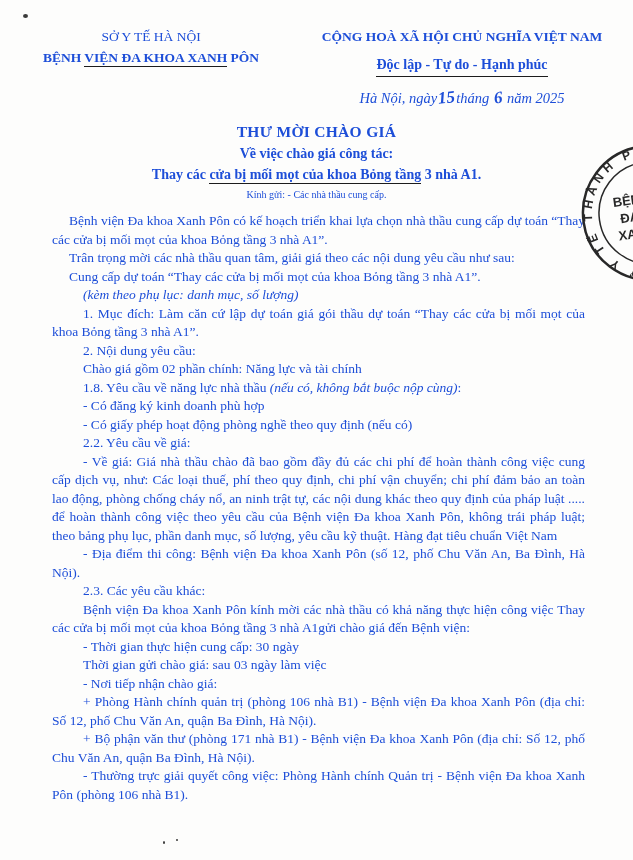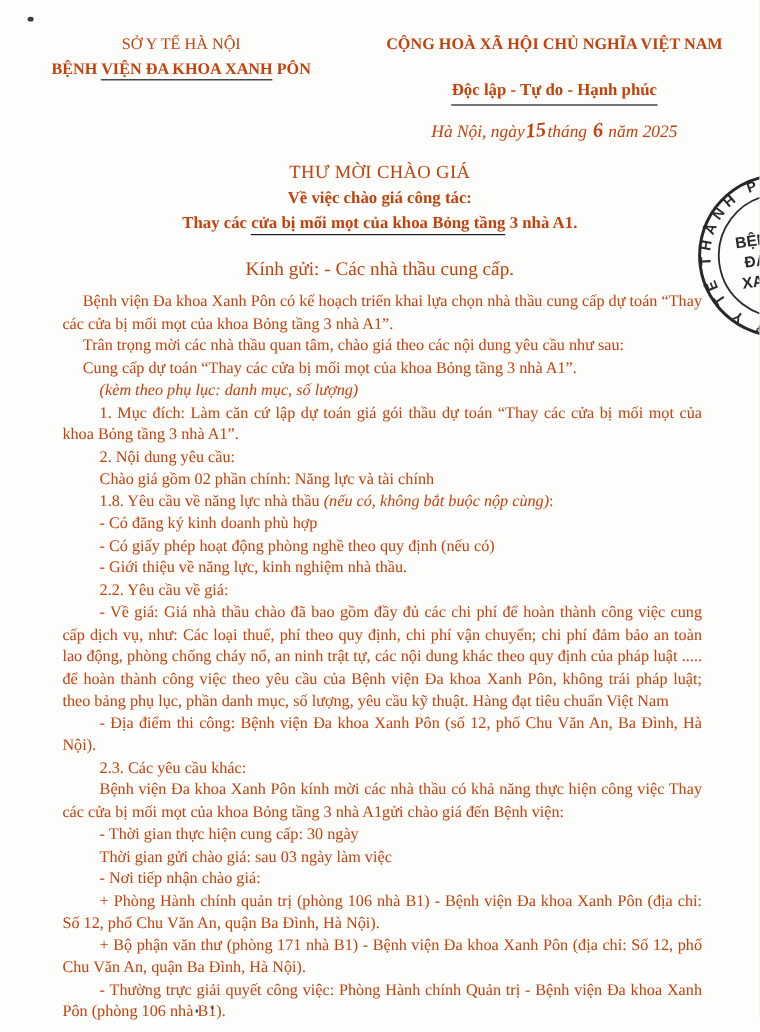--- a/index.html
+++ b/index.html
@@ -3,39 +3,39 @@
 <meta charset="utf-8">
 <style>
   html,body{margin:0;padding:0;background:#e8e8e8;}
   .page{
     position:relative;
     width:633px;height:860px;
     margin:0 auto;
     background:#fdfdfc;
     overflow:hidden;
     font-family:"Liberation Serif", serif;
-    color:#c2410c;
+    color:#1d4ed8;
   }
   
   .header{display:flex;justify-content:space-between;padding-top:26px;}
   .header-left{width:262px;margin-left:20px;text-align:center;font-size:13.5px;line-height:21px;}
   .header-right{width:330px;margin-right:6px;text-align:center;font-size:13.5px;line-height:21px;}
   .hl-line2{font-weight:bold;font-family:Liberation Serif, serif;}
   .u-part{border-bottom:1.5px solid #1c1c1c;padding-bottom:1px;}
   .hr-line1{font-weight:bold;}
-  .hr-line2{font-weight:bold;font-size:14px;margin-top:18px;}
+  .hr-line2{font-weight:bold;font-size:14px;margin-top:7px;}
   .hr-line2 .u-block{display:inline-block;border-bottom:1.5px solid #1c1c1c;padding-bottom:1px;}
   .date-line{margin-top:10px;font-style:italic;font-size:14.5px;}
   .handwritten{display:inline-block;font-size:17px;font-weight:bold;transform:rotate(-6deg);margin:0 1px;}
   
   .title-block{text-align:center;margin-top:13px;line-height:20px;}
-  .doc-title{font-weight:normal;font-size:15.5px;letter-spacing:.3px;}
+  .doc-title{font-weight:bold;font-size:15.5px;letter-spacing:.3px;}
   .doc-sub{font-weight:bold;font-size:14px;margin-top:2px;}
   .doc-subject{font-weight:bold;font-size:14px;margin-top:1px;}
-  .salutation{font-size:16px;margin-top:18px;}
+  .salutation{font-size:10px;margin-top:0;}
   
   .body-text{margin:7px 48px 0 52px;font-size:13.5px;line-height:18.5px;text-align:justify;}
   .body-text p{margin:0;}
   .ind-sm{text-indent:17px;}
   .ind-lg{text-indent:31px;}
   .b{font-weight:normal;}
   .i{font-style:italic;}
   
   .stamp{position:absolute;left:578px;top:142px;width:160px;height:160px;}
   .stamp text{font-family:"Liberation Sans", sans-serif;font-weight:bold;fill:#282828;}
@@ -68,30 +68,29 @@
 
   <div class="title-block">
     <div class="doc-title">THƯ MỜI CHÀO GIÁ</div>
     <div class="doc-sub">Về việc chào giá công tác:</div>
     <div class="doc-subject"><span>Thay các </span><span class="u-part">cửa bị mối mọt của khoa Bỏng tầng</span><span> 3 nhà A1.</span></div>
     <div class="salutation">Kính gửi: - Các nhà thầu cung cấp.</div>
   </div>
 
   <div class="body-text">
     <p class="ind-sm">Bệnh viện Đa khoa Xanh Pôn có kế hoạch triển khai lựa chọn nhà thầu cung cấp dự toán “Thay các cửa bị mối mọt của khoa Bỏng tầng 3 nhà A1”.</p>
-    <p class="ind-sm">Trân trọng mời các nhà thầu quan tâm, chào giá theo các nội dung yêu cầu như sau:</p>
+    <p class="ind-sm">Trân trọng mời các nhà thầu quan tâm, giải giá theo các nội dung yêu cầu như sau:</p>
     <p class="ind-sm">Cung cấp dự toán “Thay các cửa bị mối mọt của khoa Bỏng tầng 3 nhà A1”.</p>
     <p class="ind-lg i">(kèm theo phụ lục: danh mục, số lượng)</p>
     <p class="ind-lg"><span class="b">1. Mục đích:</span><span> Làm căn cứ lập dự toán giá gói thầu dự toán “Thay các cửa bị mối mọt của khoa Bỏng tầng 3 nhà A1”.</span></p>
     <p class="ind-lg b">2. Nội dung yêu cầu:</p>
     <p class="ind-lg">Chào giá gồm 02 phần chính: Năng lực và tài chính</p>
     <p class="ind-lg"><span>1.8. Yêu cầu về năng lực nhà thầu </span><span class="i">(nếu có, không bắt buộc nộp cùng)</span><span>:</span></p>
     <p class="ind-lg">- Có đăng ký kinh doanh phù hợp</p>
     <p class="ind-lg">- Có giấy phép hoạt động phòng nghề theo quy định (nếu có)</p>
-    <p class="ind-lg">- Giới thiệu về năng lực, kinh nghiệm nhà thầu.</p>
     <p class="ind-lg">2.2. Yêu cầu về giá:</p>
     <p class="ind-lg">- Về giá: Giá nhà thầu chào đã bao gồm đầy đủ các chi phí để hoàn thành công việc cung cấp dịch vụ, như: Các loại thuế, phí theo quy định, chi phí vận chuyển; chi phí đảm bảo an toàn lao động, phòng chống cháy nổ, an ninh trật tự, các nội dung khác theo quy định của pháp luật ..... để hoàn thành công việc theo yêu cầu của Bệnh viện Đa khoa Xanh Pôn, không trái pháp luật; theo bảng phụ lục, phần danh mục, số lượng, yêu cầu kỹ thuật. Hàng đạt tiêu chuẩn Việt Nam</p>
     <p class="ind-lg">- Địa điểm thi công: Bệnh viện Đa khoa Xanh Pôn (số 12, phố Chu Văn An, Ba Đình, Hà Nội).</p>
     <p class="ind-lg">2.3. Các yêu cầu khác:</p>
     <p class="ind-lg">Bệnh viện Đa khoa Xanh Pôn kính mời các nhà thầu có khả năng thực hiện công việc Thay các cửa bị mối mọt của khoa Bỏng tầng 3 nhà A1gửi chào giá đến Bệnh viện:</p>
     <p class="ind-lg">- Thời gian thực hiện cung cấp: 30 ngày</p>
     <p class="ind-lg">Thời gian gửi chào giá: sau 03 ngày làm việc</p>
     <p class="ind-lg">- Nơi tiếp nhận chào giá:</p>
     <p class="ind-lg">+ Phòng Hành chính quản trị (phòng 106 nhà B1) - Bệnh viện Đa khoa Xanh Pôn (địa chỉ: Số 12, phố Chu Văn An, quận Ba Đình, Hà Nội).</p>
     <p class="ind-lg">+ Bộ phận văn thư (phòng 171 nhà B1) - Bệnh viện Đa khoa Xanh Pôn (địa chỉ: Số 12, phố Chu Văn An, quận Ba Đình, Hà Nội).</p>

